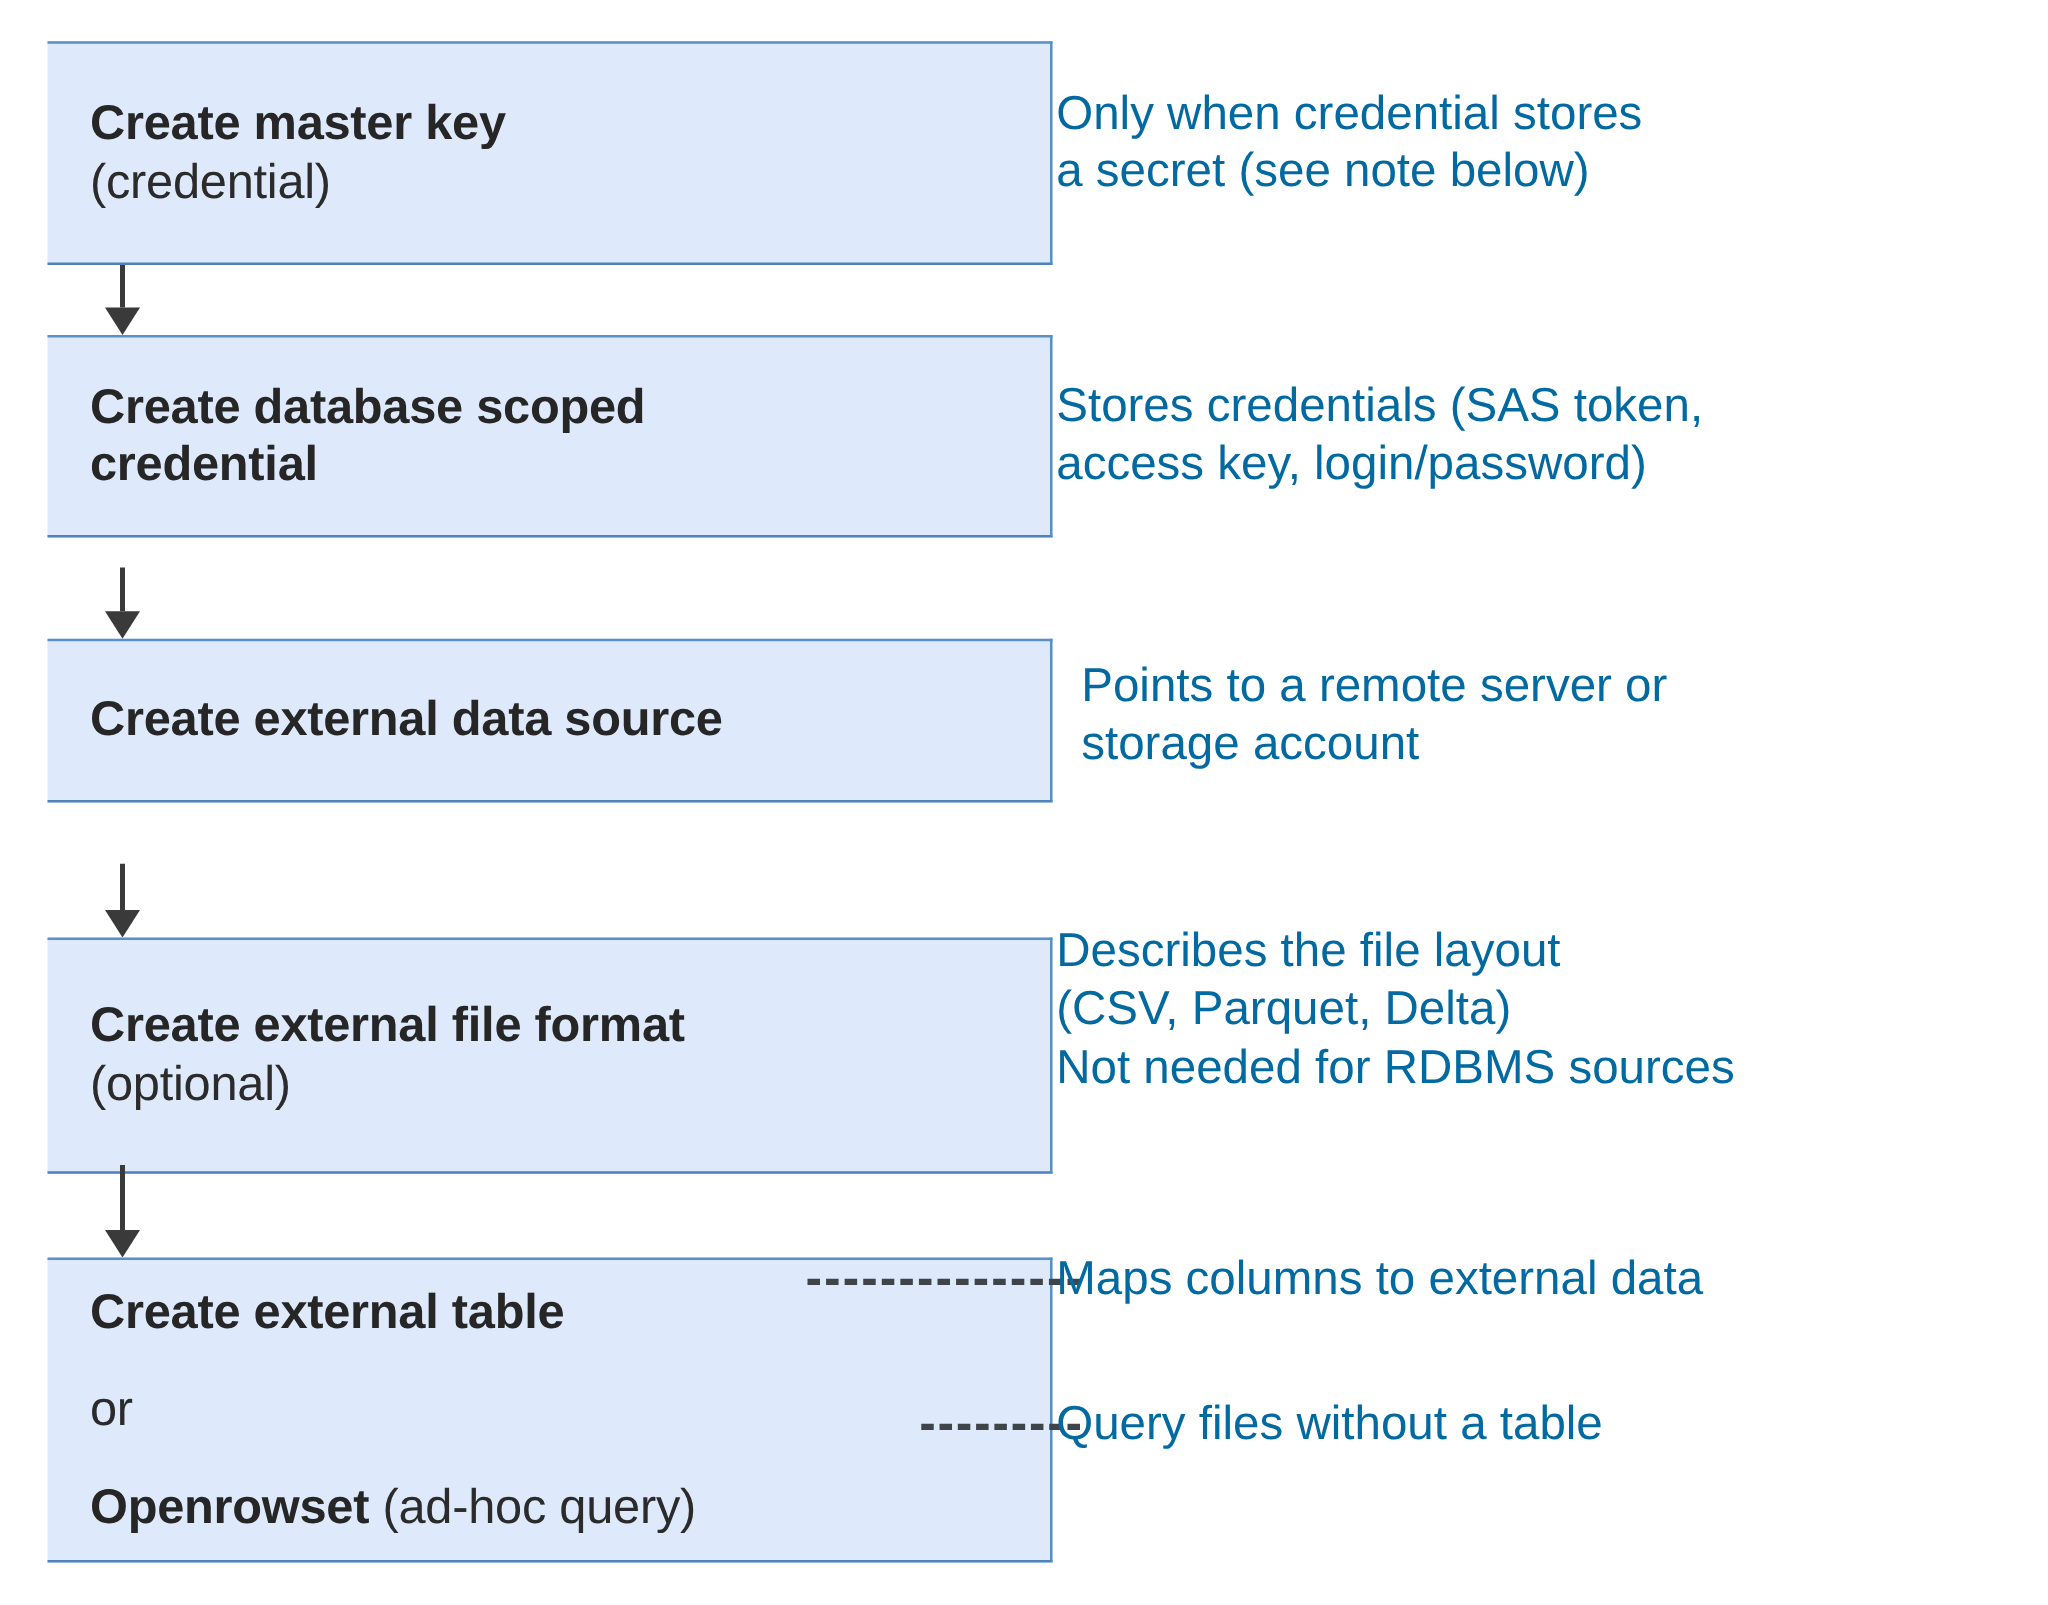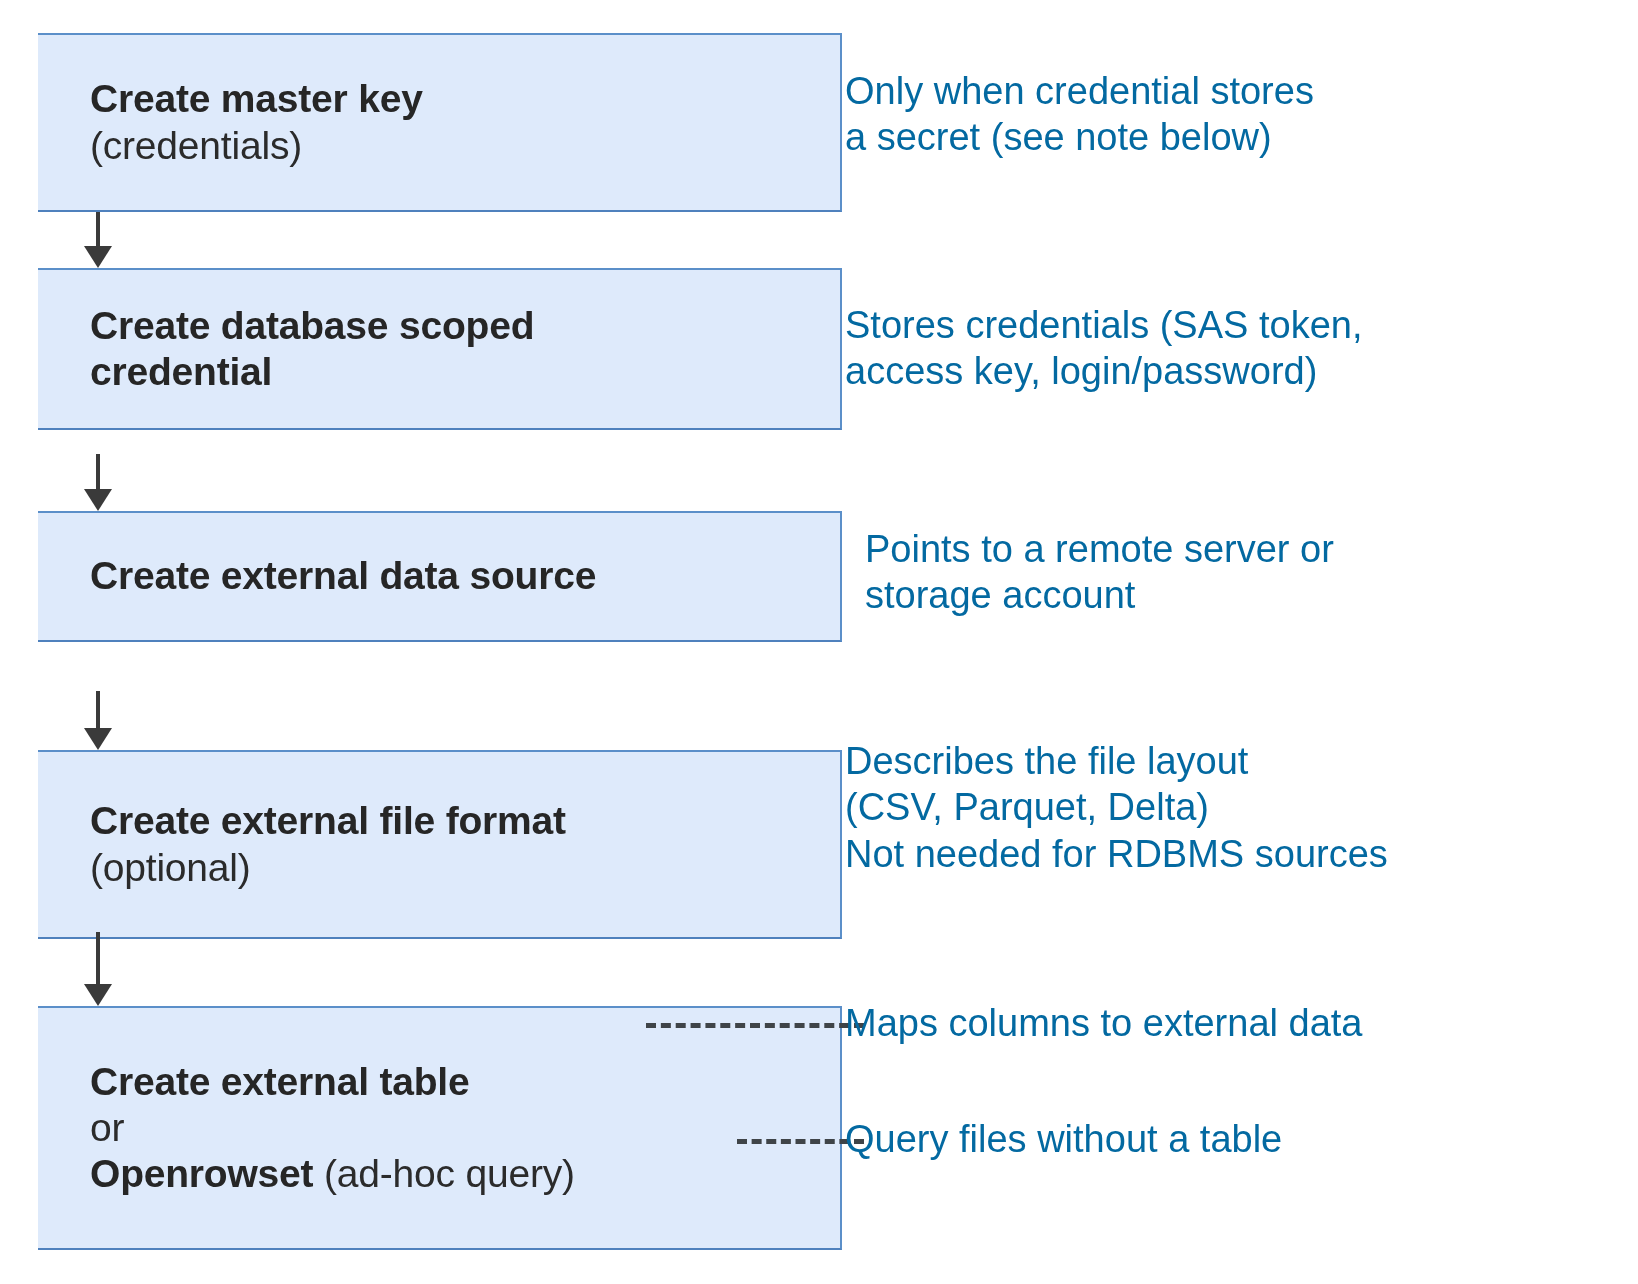--- a/index.html
+++ b/index.html
@@ -28,21 +28,21 @@
     width: 804px;
     box-sizing: border-box;
     background: #deeafb;
     border-top: 2px solid #5b8fc9;
     border-bottom: 2px solid #4f81bd;
     border-right: 2px solid #5b8fc9;
     border-left: 0;
     display: flex;
     flex-direction: column;
     justify-content: center;
-    padding-left: 52px;
+    padding-left: 34px;
     padding-right: 10px;
   }
 
   .pbox .line {
     font-size: 39px;
     line-height: 1.18;
     letter-spacing: -0.2px;
     white-space: nowrap;
   }
   .pbox .strong {
@@ -52,21 +52,21 @@
   .pbox .plain {
     font-weight: normal;
     color: #2b2b2b;
   }
 
   
   #box-master   { top: 33px;   height: 179px; }
   #box-cred     { top: 268px;  height: 162px; justify-content: center; }
   #box-source   { top: 511px;  height: 131px; }
   #box-format   { top: 750px;  height: 189px; justify-content: center; }
-  #box-table    { top: 1006px; height: 244px; }
+  #box-table    { top: 1006px; height: 244px; gap: 32px; }
 
   
   .arrow {
     position: absolute;
     left: 84px;
     width: 28px;
   }
   .arrow .stem {
     position: absolute;
     left: 12px;
@@ -118,21 +118,21 @@
   #note-table   { top: 1000px; }
   #note-rowset  { top: 1116px; }
 </style>
 </head>
 <body>
 
 <div class="canvas">
 
   <div class="pbox" id="box-master">
     <div class="line strong">Create master key</div>
-    <div class="line plain">(credentials)</div>
+    <div class="line plain">(credential)</div>
   </div>
   <div class="note" id="note-master">
     <div>Only when credential stores</div>
     <div>a secret (see note below)</div>
   </div>
 
   <div class="arrow" id="arrow-1">
     <div class="stem"></div>
     <div class="head"></div>
   </div>

